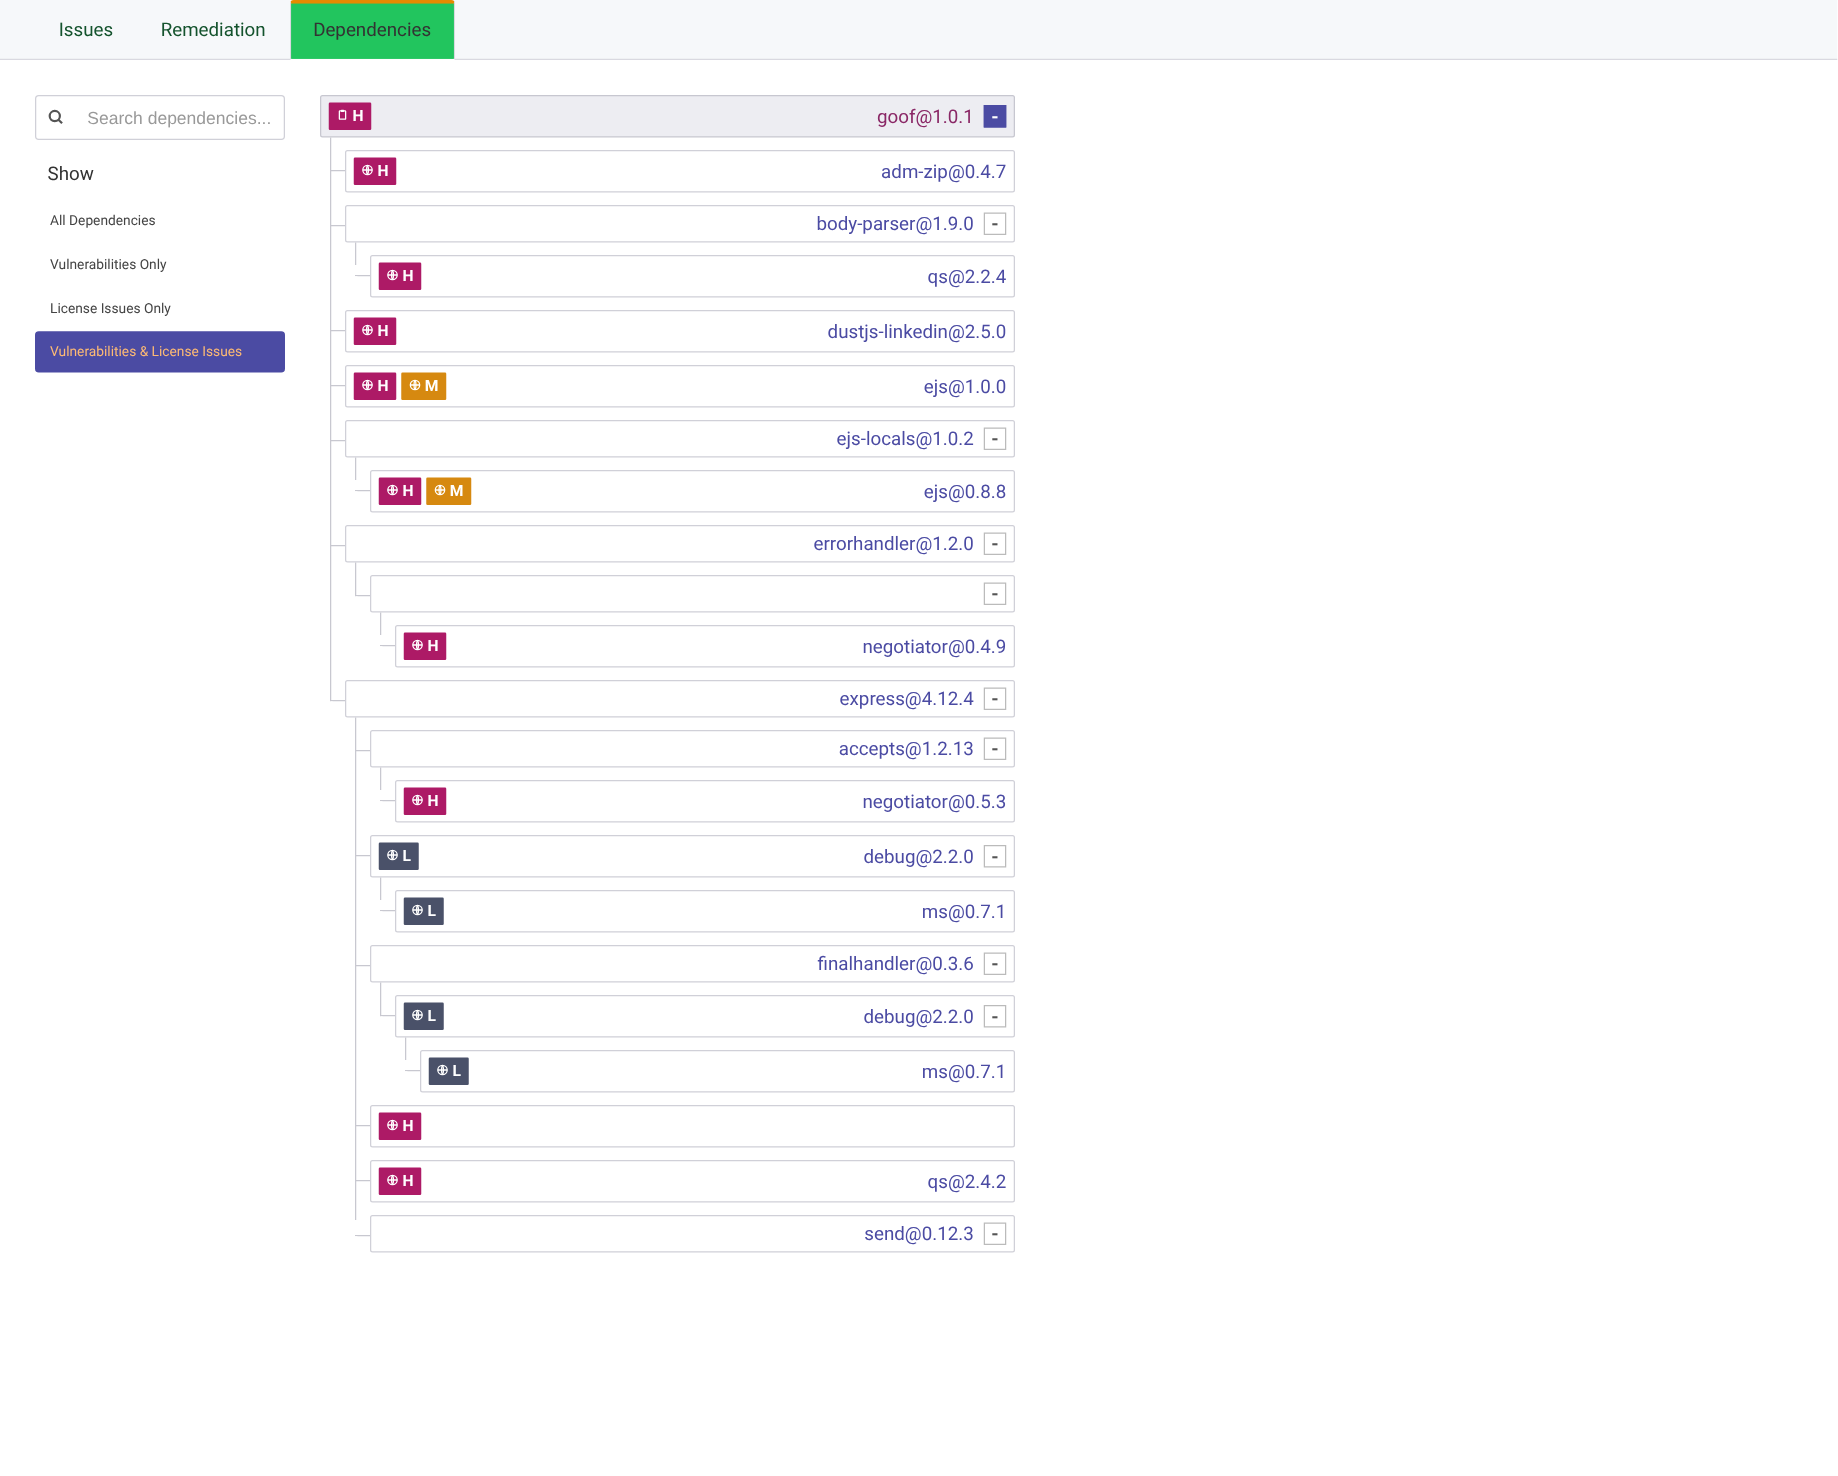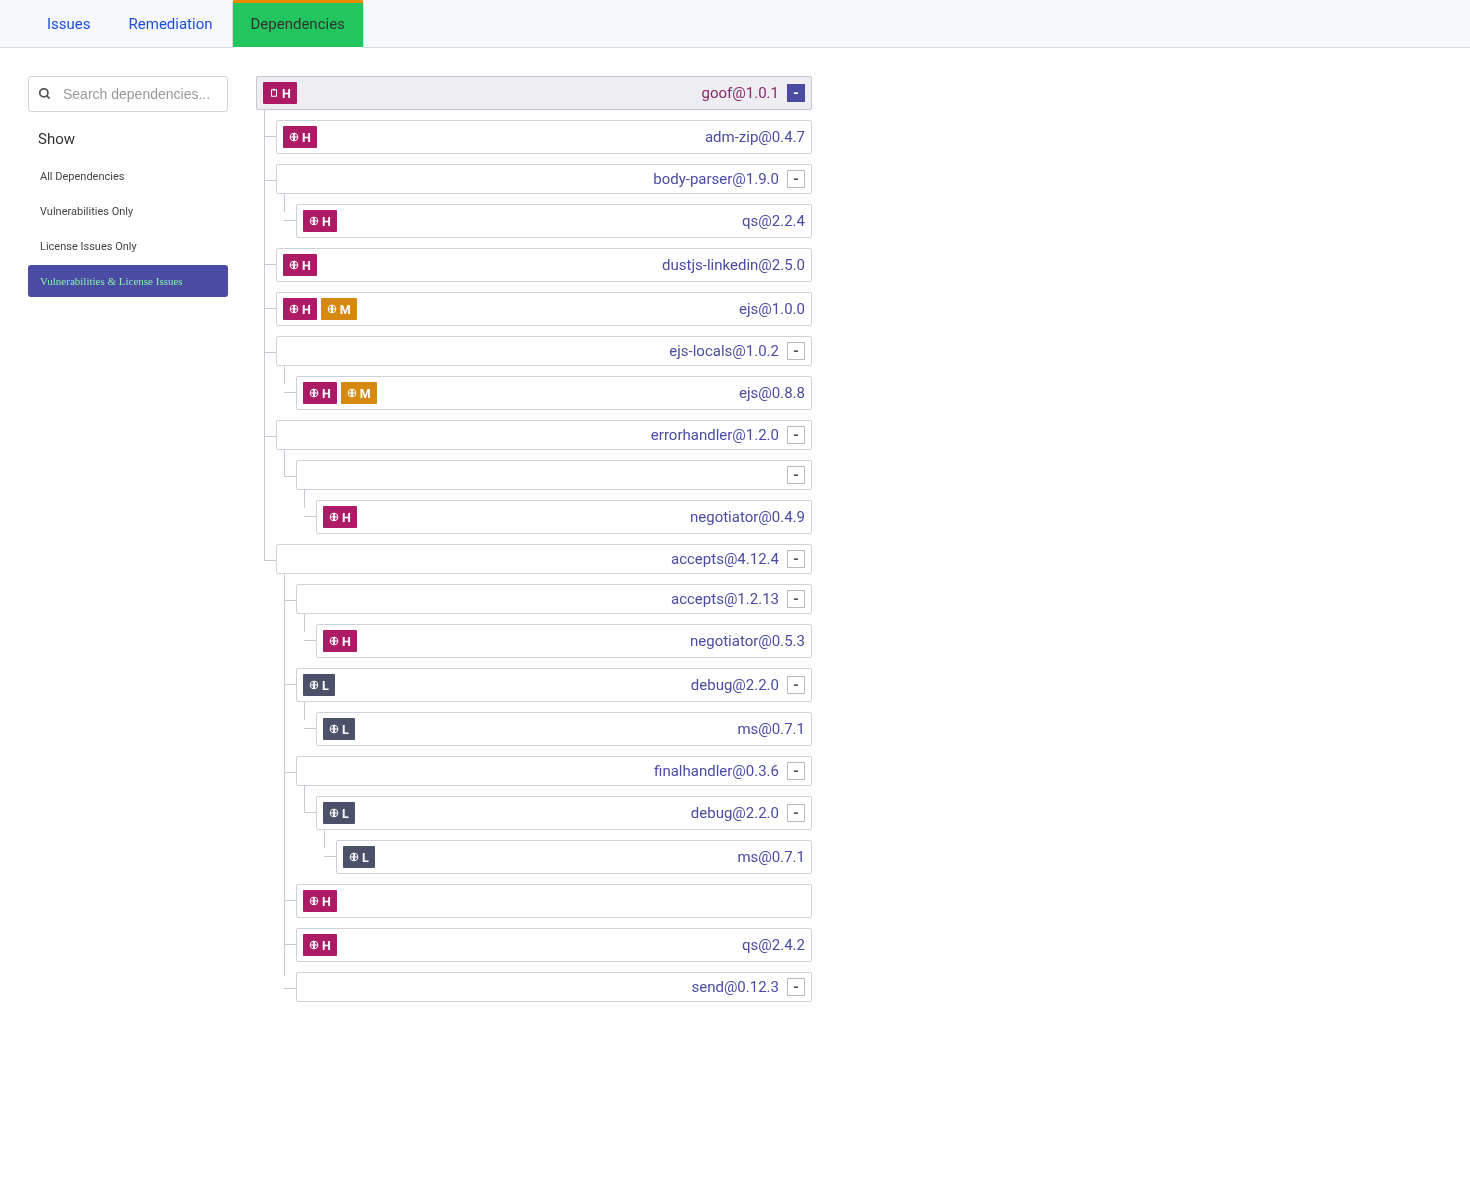--- a/index.html
+++ b/index.html
@@ -11,21 +11,21 @@
   }
   .tabs {
     background: #f6f8fa;
     border-bottom: 1px solid #d9d9e0;
     padding: 0 28px;
     display: flex;
     gap: 0;
   }
   .tab {
     padding: 14px 18px;
-    color: #1d4ed8;
+    color: #14532d;
     cursor: pointer;
     border: 1px solid transparent;
     border-bottom: none;
     font-size: 15px;
     background: transparent;
   }
   .tab.active {
     background: #22c55e;
     color: #333;
     border: 1px solid #d9d9e0;
@@ -48,20 +48,21 @@
     position: relative;
     margin-bottom: 18px;
   }
   .search-wrap input {
     width: 100%;
     padding: 9px 10px 9px 34px;
     border: 1px solid #d0d0d8;
     border-radius: 3px;
     font-size: 14px;
     color: #4d7c0f;
+    text-align: right;
   }
   .search-wrap input::placeholder { color: #999; }
   .search-icon {
     position: absolute;
     left: 10px;
     top: 50%;
     transform: translateY(-50%);
     width: 14px;
     height: 14px;
     color: #555;
@@ -75,22 +76,21 @@
   .filter-item {
     padding: 10px 12px;
     color: #444;
     cursor: pointer;
     border-radius: 3px;
     margin-bottom: 2px;
     font-size: 11px;
   }
   .filter-item.active {
     background: #4b4ba3;
-    color: #86efac;
-    font-family: Liberation Serif, serif;
+    color: #fdba74;
   }
   .tree {
     flex: 1;
     max-width: 556px;
   }
   .node-row {
     border: 1px solid #d0d0d8;
     border-radius: 2px;
     display: flex;
     align-items: center;
@@ -357,21 +357,21 @@
 
   </div>
                 </div>
               </div>
             </div>
           </div>
         </div>
         <div class="child-wrap last">
           <div class="node-row ">
     <span class="badges"></span>
-    <span class="node-name">accepts@4.12.4</span>
+    <span class="node-name">express@4.12.4</span>
     <span class="toggle">-</span>
   </div>
           <div class="children">
             <div class="child-wrap ">
               <div class="node-row ">
     <span class="badges"></span>
     <span class="node-name">accepts@1.2.13</span>
     <span class="toggle">-</span>
   </div>
               <div class="children">

